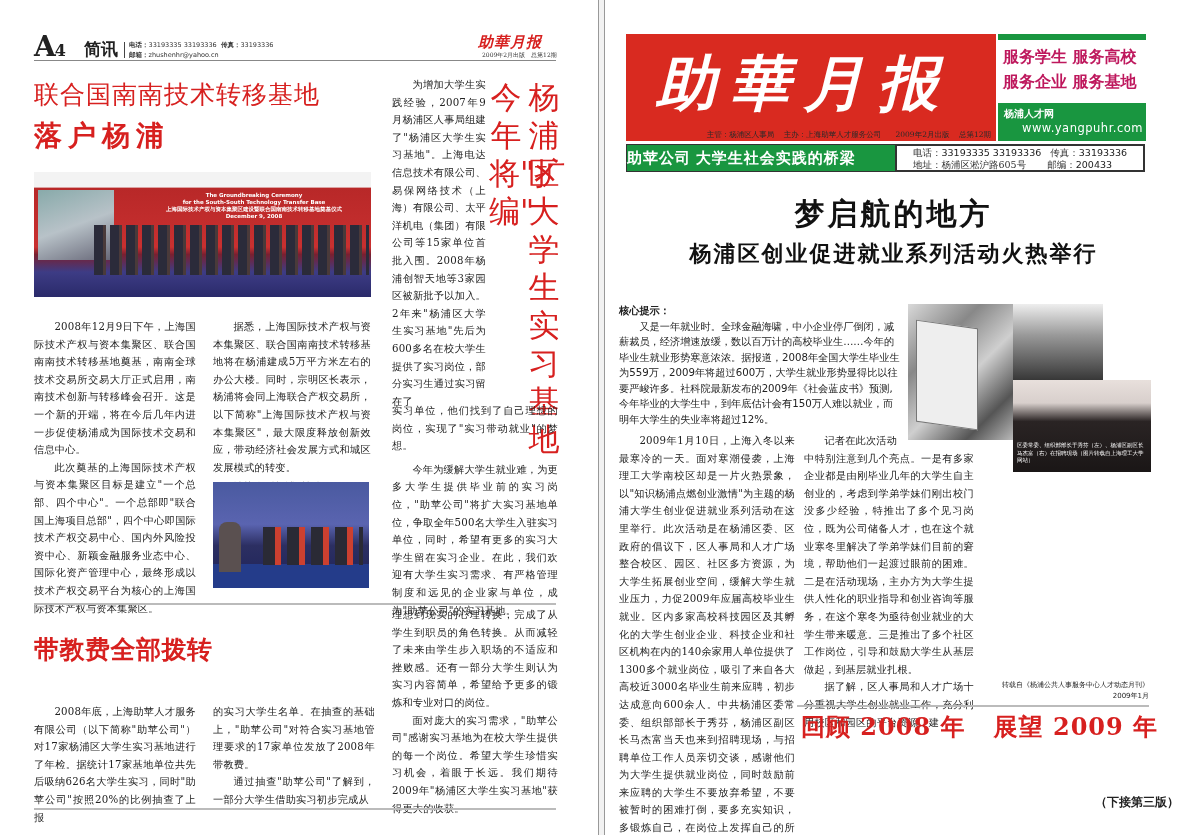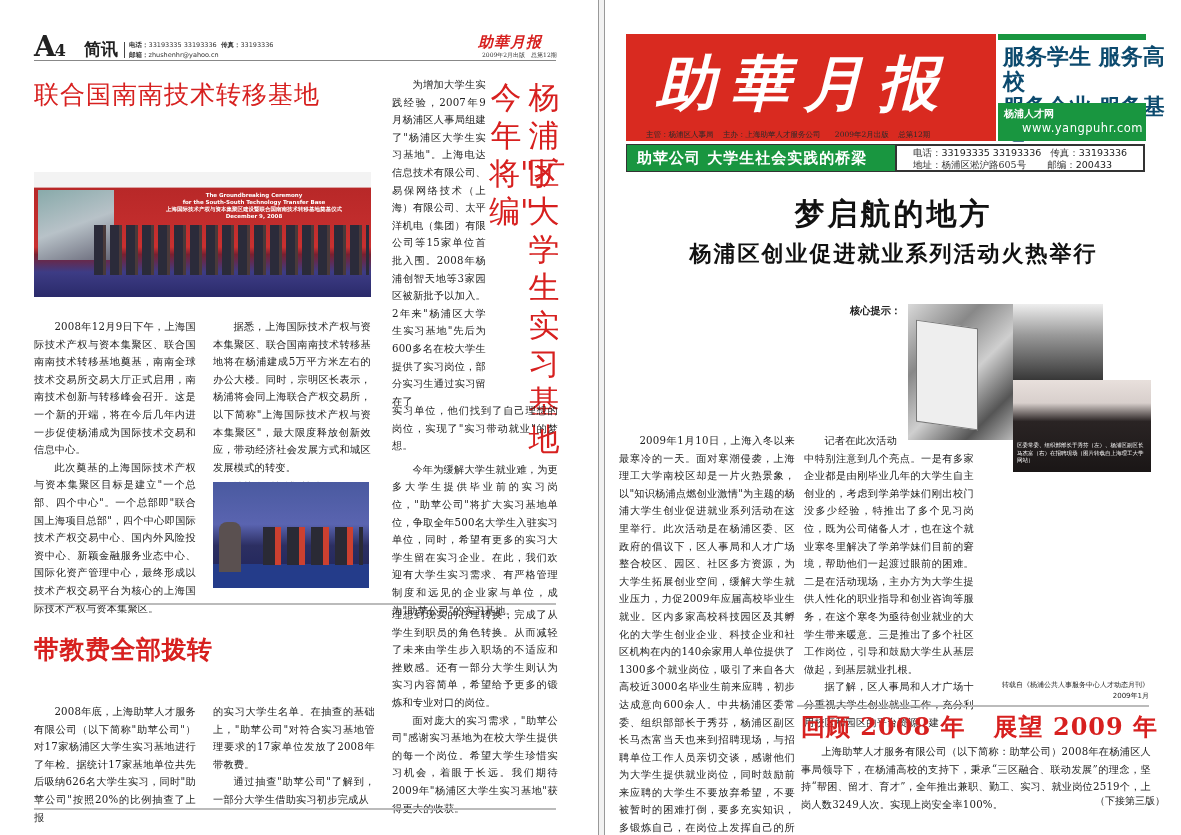--- a/index.html
+++ b/index.html
@@ -31,53 +31,54 @@
   .photo{position:absolute;overflow:hidden;}
   .photo-ceremony{background:linear-gradient(180deg,#f3f3f3 0%,#f3f3f3 12%,#b82828 13%,#c93030 60%,#7a2030 66%,#3d3c85 80%,#2a2a6a 100%);}
   .photo-forum{background:linear-gradient(180deg,#4a5aa0 0%,#5a64b0 40%,#2c2f62 60%,#1d2258 100%);}
   .photo-bw{background:linear-gradient(135deg,#d9d9d9 0%,#888 30%,#cfcfcf 55%,#555 80%,#bbb 100%);}
   .photo-color{background:linear-gradient(180deg,#e8e0dc 0%,#d8cfcc 25%,#2a2424 45%,#1a1616 100%);}
   .people{position:absolute;bottom:0;}
 
   
   .mast-red{background:#d92a20;}
   .mast-title{font-family:"DejaVu Serif",serif;font-weight:bold;font-style:italic;color:#fff;font-size:60px;letter-spacing:14px;}
-  .mast-sub{font-family:"DejaVu Serif",serif;font-size:7.5px;color:#2a2a2a;}
-  .slogan{font-family:"DejaVu Serif",serif;font-weight:bold;font-size:22px;line-height:25px;color:#0c4a6e;}
+  .mast-sub{font-family:"DejaVu Serif",serif;font-size:7.5px;color:#2a2a2a;text-align:right;}
+  .slogan{font-family:"DejaVu Serif",serif;font-weight:bold;font-size:16px;line-height:25px;color:#be185d;}
   .green{background:#199640;}
   .green-bar-text{font-family:"DejaVu Sans",sans-serif;font-weight:bold;color:#fff;font-size:15px;letter-spacing:1px;}
   .contact-box{border:2px solid #333;background:#fff;font-size:9.5px;line-height:13px;font-family:"DejaVu Sans",sans-serif;}
   .contact-box .lbl{font-family:"DejaVu Serif",serif;color:#333;}
 
   .title-black{font-family:"DejaVu Sans",sans-serif;font-weight:bold;color:#111;text-align:center;}
   .hint-text{font-family:"DejaVu Sans",sans-serif;font-size:10.2px;line-height:15.5px;}
   .hint-label{font-weight:bold;}
   .review-title{font-family:"DejaVu Serif",serif;font-weight:bold;color:#d7201f;font-size:24px;letter-spacing:1px;}
   .source{font-family:"DejaVu Sans",sans-serif;font-size:7px;text-align:right;line-height:11px;}
-  .cont{font-size:10px;}
+  .cont{font-size:12px;font-weight:bold;}
 </style>
 </head>
 <body>
 
 <div class="page" id="left-page">
 
   <div class="abs" style="left:34px;top:30px;">
     <span class="a4 a4-big">A</span><span class="a4 a4-num">4</span>
   </div>
   <div class="abs section" style="left:84px;top:38px;">简讯</div>
   <div class="abs" style="left:124px;top:42px;width:1px;height:16px;background:#444;"></div>
   <div class="abs contact-mini" style="left:129px;top:40px;width:240px;">
     <div><b>电话：</b><span>33193335   33193336</span>&nbsp;&nbsp;<b>传真：</b><span>33193336</span></div>
     <div><b>邮箱：</b><span>zhushenhr@yahoo.cn</span></div>
   </div>
   <div class="abs mini-logo" style="left:478px;top:33px;">助華月报</div>
   <div class="abs mini-date" style="left:482px;top:51px;">2009年2月出版　总第12期</div>
   <div class="hr" style="left:34px;top:60px;width:522px;height:1px;background:#888;"></div>
 
   <div class="abs h-red-sans" style="left:34px;top:78px;">联合国南南技术转移基地</div>
+  <div class="abs h-red-bold" style="left:34px;top:117px;">落户杨浦</div>
 
   <div class="photo photo-ceremony" style="left:34px;top:172px;width:337px;height:125px;">
     <div class="abs" style="left:4px;top:18px;width:76px;height:70px;background:linear-gradient(160deg,#8aa,#b8c2c8,#667);"></div>
     <div class="abs" style="left:110px;top:20px;width:220px;font-family:'DejaVu Sans',sans-serif;font-size:5.5px;color:#fff;text-align:center;line-height:7px;font-weight:bold;">The Groundbreaking Ceremony<br>for the South-South Technology Transfer Base<br>上海国际技术产权与资本集聚区建设暨联合国南南技术转移基地奠基仪式<br>December 9, 2008</div>
     <div class="people" style="left:60px;width:275px;height:50px;bottom:22px;background:repeating-linear-gradient(90deg,#2b2b3a 0 9px,#4a3a3a 9px 12px,transparent 12px 16px);"></div>
   </div>
 
   <div class="abs body-text" style="left:34px;top:318px;width:162px;">
     <p>2008年12月9日下午，上海国际技术产权与资本集聚区、联合国南南技术转移基地奠基，南南全球技术交易所交易大厅正式启用，南南技术创新与转移峰会召开。这是一个新的开端，将在今后几年内进一步促使杨浦成为国际技术交易和信息中心。</p>
     <p>此次奠基的上海国际技术产权与资本集聚区目标是建立"一个总部、四个中心"。一个总部即"联合国上海项目总部"，四个中心即国际技术产权交易中心、国内外风险投资中心、新颖金融服务业态中心、国际化资产管理中心，最终形成以技术产权交易平台为核心的上海国际技术产权与资本集聚区。</p>
@@ -138,36 +139,37 @@
   <div class="abs slogan" style="left:398px;top:44px;">
     <div>服务学生  服务高校</div>
     <div>服务企业  服务基地</div>
   </div>
   <div class="abs green" style="left:393px;top:103px;width:148px;height:38px;">
     <div class="abs" style="left:6px;top:4px;color:#fff;font-family:'DejaVu Sans',sans-serif;font-weight:bold;font-size:10px;">杨浦人才网</div>
     <div class="abs" style="left:24px;top:18px;color:#fff;font-family:'DejaVu Sans',sans-serif;font-size:11.5px;letter-spacing:0.5px;">www.yangpuhr.com</div>
   </div>
 
   <div class="abs green" style="left:21px;top:144px;width:270px;height:26px;border:1px solid #333;">
-    <div class="abs green-bar-text" style="left:10px;top:4px;">助苹公司   大学生社会实践的桥梁</div>
+    <div class="abs green-bar-text" style="left:0;top:4px;font-family:Liberation Serif, serif;">助苹公司   大学生社会实践的桥梁</div>
   </div>
   <div class="abs contact-box" style="left:290px;top:144px;width:246px;height:24px;">
     <div style="position:absolute;left:16px;top:0px;">
       <span class="lbl">电话：</span><span>33193335  33193336</span>&nbsp;&nbsp;&nbsp;<span class="lbl">传真：</span><span>33193336</span>
     </div>
     <div style="position:absolute;left:16px;top:12px;">
       <span class="lbl">地址：</span><span class="lbl">杨浦区淞沪路605号</span>&nbsp;&nbsp;&nbsp;&nbsp;&nbsp;&nbsp;&nbsp;<span class="lbl">邮编：</span><span>200433</span>
     </div>
   </div>
 
   <div class="abs title-black" style="left:0;top:239px;width:577px;font-size:22px;letter-spacing:2px;">杨浦区创业促进就业系列活动火热举行</div>
   <div class="abs title-black" style="left:0;top:194px;width:577px;font-size:30px;letter-spacing:3px;">梦启航的地方</div>
 
-  <div class="abs hint-text" style="left:14px;top:303px;width:282px;text-align:right;">
+  <div class="abs hint-text" style="left:14px;top:303px;width:282px;">
     <div class="hint-label">核心提示：</div>
+    <div style="text-indent:2em;">又是一年就业时。全球金融海啸，中小企业停厂倒闭，减薪裁员，经济增速放缓，数以百万计的高校毕业生……今年的毕业生就业形势寒意浓浓。据报道，2008年全国大学生毕业生为559万，2009年将超过600万，大学生就业形势显得比以往要严峻许多。社科院最新发布的2009年《社会蓝皮书》预测,今年毕业的大学生中，到年底估计会有150万人难以就业，而明年大学生的失业率将超过12%。</div>
   </div>
 
   <div class="photo photo-bw" style="left:303px;top:304px;width:106px;height:136px;">
     <div class="abs" style="left:8px;top:20px;width:60px;height:100px;background:#eee;transform:skewY(8deg);border:1px solid #777;"></div>
   </div>
   <div class="photo" style="left:408px;top:304px;width:90px;height:78px;background:linear-gradient(180deg,#eee,#999 40%,#333 100%);"></div>
   <div class="photo photo-color" style="left:408px;top:380px;width:138px;height:92px;">
     <div class="abs" style="left:4px;top:62px;width:130px;font-family:'DejaVu Serif',serif;font-size:5.5px;color:#fff;line-height:7.5px;">区委常委、组织部部长于秀芬（左）、杨浦区副区长马杰富（右）在招聘现场（图片转载自上海理工大学网站）</div>
   </div>
 
@@ -182,17 +184,14 @@
   </div>
 
   <div class="abs source" style="left:380px;top:680px;width:164px;">
     <div>转载自《杨浦公共人事服务中心人才动态月刊》</div>
     <div>2009年1月</div>
   </div>
 
   <div class="hr" style="left:192px;top:705px;width:352px;"></div>
 
   <div class="abs review-title" style="left:196px;top:711px;white-space:pre;">回顾 2008 年   展望 2009 年</div>
-  <div class="abs body-text" style="left:196px;top:743px;width:350px;">
-    <p>上海助苹人才服务有限公司（以下简称：助苹公司）2008年在杨浦区人事局领导下，在杨浦高校的支持下，秉承“三区融合、联动发展”的理念，坚持“帮困、留才、育才”，全年推出兼职、勤工、实习、就业岗位2519个，上岗人数3249人次。实现上岗安全率100%。</p>
-  </div>
   <div class="abs cont" style="left:490px;top:794px;">（下接第三版）</div>
 </div>
 
 </body></html>

